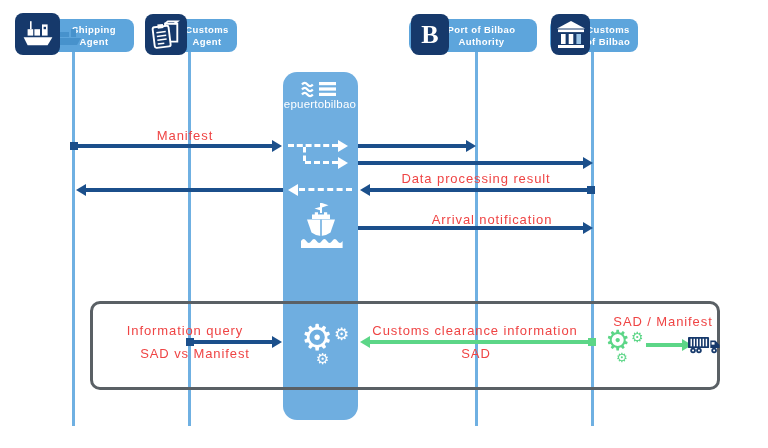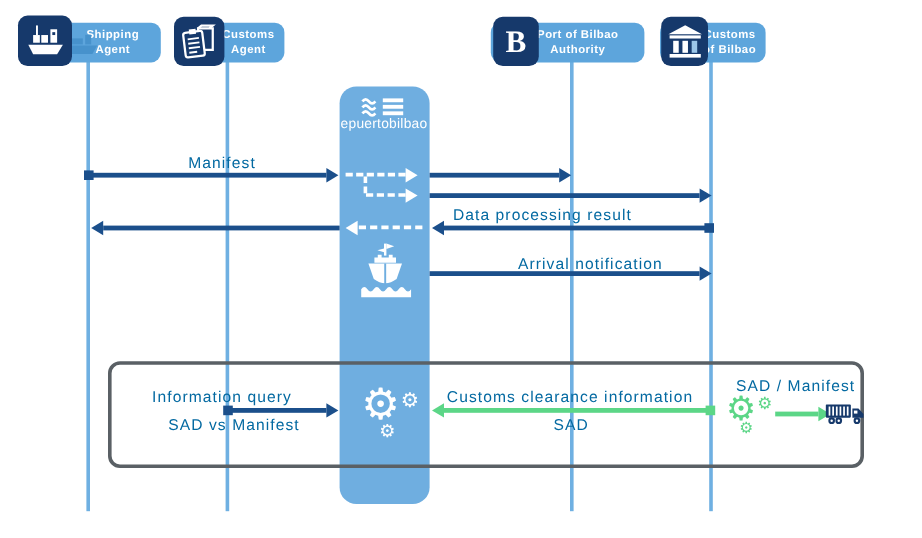--- a/index.html
+++ b/index.html
@@ -37,21 +37,21 @@
     border-right:0;border-left:10px solid #1B4F8B;z-index:3;}
   .h-l{position:absolute;width:0;height:0;border:6px solid transparent;
     border-left:0;border-right:10px solid #1B4F8B;z-index:3;}
   .h-r.white{border-left-color:#fff;} .h-l.white{border-right-color:#fff;}
   .h-r.green{border-left-color:#5CD687;} .h-l.green{border-right-color:#5CD687;}
   .sq{position:absolute;width:8px;height:8px;background:#1B4F8B;z-index:3;}
   .sq.green{background:#5CD687;}
   .dash-h{position:absolute;border-top:3px dashed #fff;z-index:3;}
   .dash-v{position:absolute;border-left:3px dashed #fff;z-index:3;}
   
-  .msg{position:absolute;transform:translateX(-50%);color:#0369a1;
+  .msg{position:absolute;transform:translateX(-50%);color:#ef4444;
     font-size:13px;letter-spacing:.9px;white-space:nowrap;z-index:3;}
   
   .gear{position:absolute;color:#fff;line-height:1;z-index:3;
     font-family:"DejaVu Sans", sans-serif;}
   .gear.green{color:#5CD687;}
   .icon-abs{position:absolute;z-index:3;}
 </style>
 </head>
 <body>
 
@@ -116,21 +116,21 @@
 
   <div class="line" style="left:358px;top:161px;width:225px"></div>
   <div class="h-r" style="left:583px;top:157px"></div>
 
   <div class="h-l" style="left:76px;top:184px"></div>
   <div class="line" style="left:86px;top:188px;width:197px"></div>
 
   <div class="h-l" style="left:360px;top:184px"></div>
   <div class="line" style="left:370px;top:188px;width:220px"></div>
   <div class="sq" style="left:587px;top:186px"></div>
-  <div class="msg" style="left:452px;top:171px">Data processing result</div>
+  <div class="msg" style="left:476px;top:171px">Data processing result</div>
 
   <div class="line" style="left:358px;top:226px;width:225px"></div>
   <div class="h-r" style="left:583px;top:222px"></div>
   <div class="msg" style="left:492px;top:212px">Arrival notification</div>
 
   <div class="sq" style="left:186px;top:338px"></div>
   <div class="line" style="left:190px;top:340px;width:82px"></div>
   <div class="h-r" style="left:272px;top:336px"></div>
   <div class="msg" style="left:195px;top:346px">SAD vs Manifest</div>
   <div class="msg" style="left:185px;top:323px">Information query</div>

